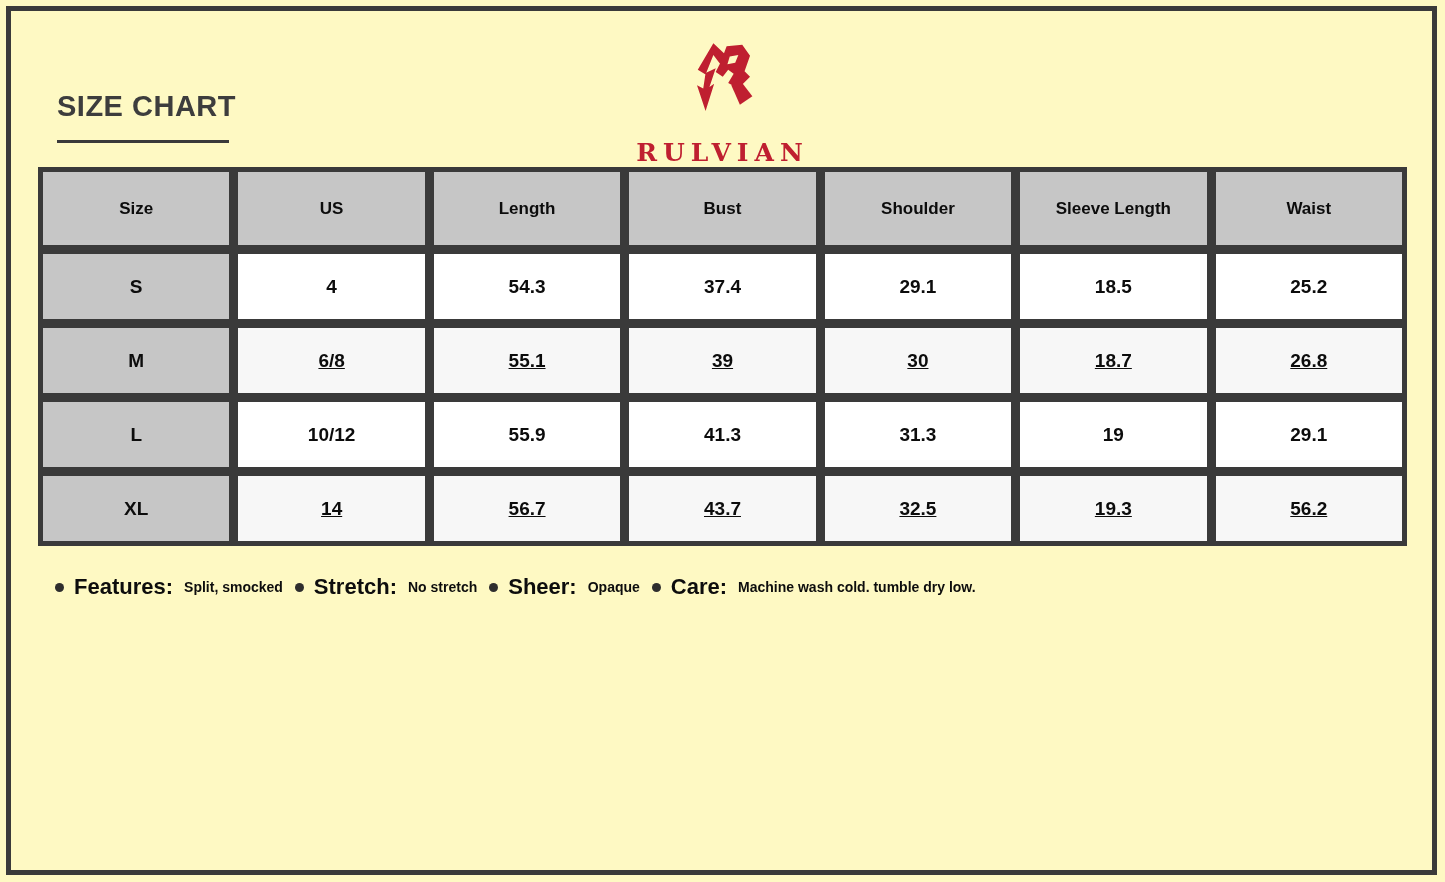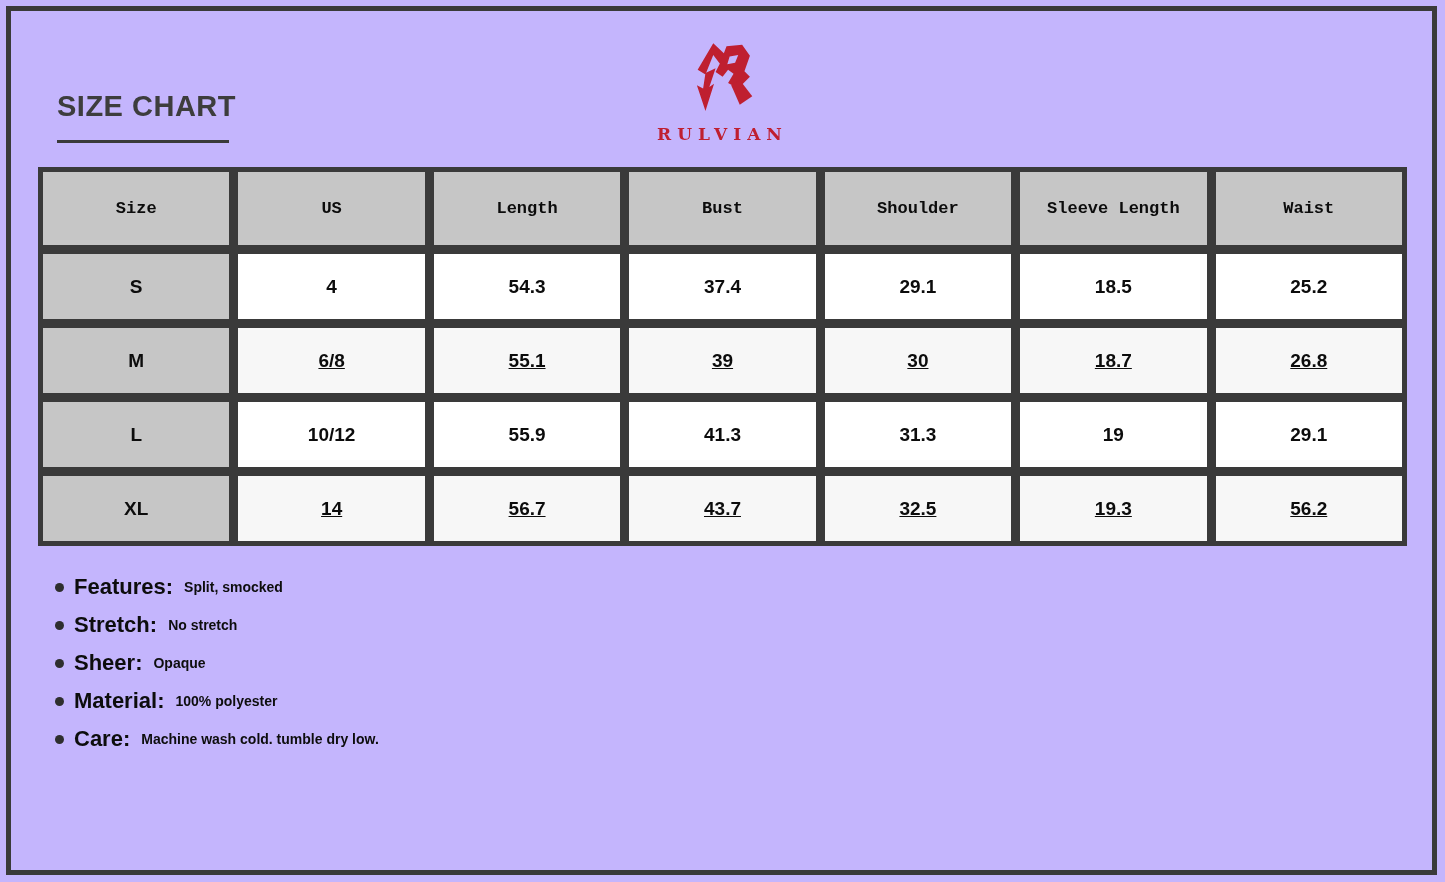--- a/index.html
+++ b/index.html
@@ -6,21 +6,21 @@
   html, body { background: #ffffff; }
   body {
     width: 1445px; height: 882px;
     font-family: "Liberation Sans", sans-serif;
     position: relative;
     overflow: hidden;
   }
   .canvas {
     position: absolute; inset: 0;
     width: 1445px; height: 882px;
-    background: #c4b5fd;
+    background: #fef9c3;
   }
   
   .outer-frame {
     position: absolute;
     left: 6px; top: 6px; right: 8px; bottom: 7px;
     border: 5px solid #3a3a3a;
     pointer-events: none;
   }
   
   .title-block {
@@ -36,24 +36,24 @@
     margin-top: 17px;
   }
   
   .logo-block {
     position: absolute; left: 50%; top: 32px;
     transform: translateX(-50%);
     text-align: center;
   }
   .logo-mark { display: block; margin: 0 auto; }
   .brand-name {
-    margin-top: 4px;
+    margin-top: 18px;
     font-family: "DejaVu Serif", serif;
     font-weight: bold;
-    font-size: 17px;
+    font-size: 25px;
     letter-spacing: 6px;
     color: #bf1f30;
   }
   
   .size-table {
     position: absolute; left: 38px; top: 167px;
     width: 1369px; height: 379px;
     background: #3a3a3a;
     display: grid;
     grid-template-columns: repeat(7, 1fr);
@@ -61,27 +61,27 @@
     gap: 9px;
     padding: 5px;
   }
   .cell {
     display: flex; align-items: center; justify-content: center;
     background: #ffffff;
     color: #0c0c0c;
     font-weight: bold;
     font-size: 19px;
   }
-  .cell.header { background: #c6c6c6; font-size: 17px; font-family: Liberation Mono, monospace; }
+  .cell.header { background: #c6c6c6; font-size: 17px; }
   .cell.size-col { background: #c6c6c6; font-size: 19px; }
   .cell.alt { background: #f7f7f7; text-decoration: underline; }
   
   .details {
     position: absolute; left: 55px; top: 574px;
-    display: flex; flex-direction: column; gap: 12px;
+    display: flex; flex-direction: row; gap: 12px;
   }
   .detail-row {
     display: flex; align-items: center;
   }
   .bullet-dot {
     width: 9px; height: 9px; border-radius: 50%;
     background: #2e2e2e;
     margin-right: 10px;
     flex: 0 0 auto;
   }
@@ -171,23 +171,18 @@
       <span class="detail-label">Stretch:</span>
       <span class="detail-value">No stretch</span>
     </div>
     <div class="detail-row">
       <span class="bullet-dot"></span>
       <span class="detail-label">Sheer:</span>
       <span class="detail-value">Opaque</span>
     </div>
     <div class="detail-row">
       <span class="bullet-dot"></span>
-      <span class="detail-label">Material:</span>
-      <span class="detail-value">100% polyester</span>
-    </div>
-    <div class="detail-row">
-      <span class="bullet-dot"></span>
       <span class="detail-label">Care:</span>
       <span class="detail-value">Machine wash cold. tumble dry low.</span>
     </div>
   </div>
 
 </div>
 
 </body></html>

